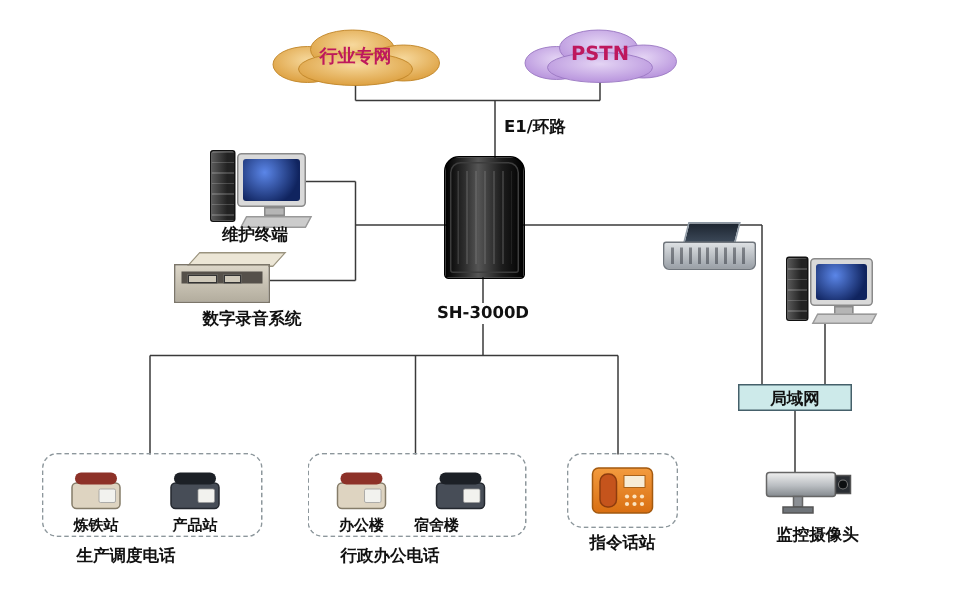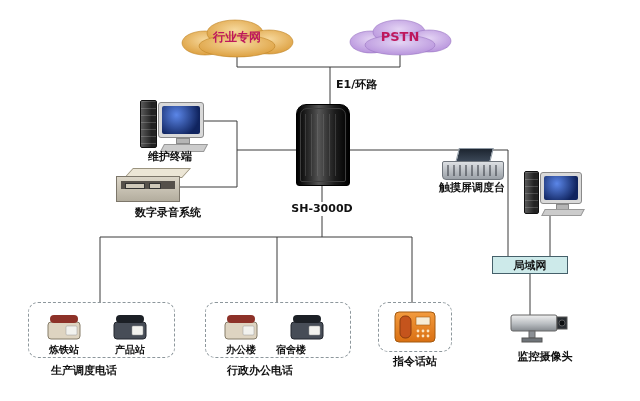--- a/index.html
+++ b/index.html
@@ -140,21 +140,20 @@
     <div class="vents"></div>
   </div>
   <div class="lbl white-bg" style="left:280px;top:174px;width:84px;margin-top:28px;">SH-3000D</div>
 
   <div class="console" style="left:442px;top:148px;width:62px;height:32px;">
     <div class="cscreen" style="left:15px;top:0;width:33px;height:13px;"></div>
     <div class="cbody" style="left:0;top:13px;width:60px;height:17px;">
       <div class="keys"></div>
     </div>
   </div>
-  <div class="lbl" style="left:420px;top:181px;width:104px;">触摸屏调度台</div>
 
   <div class="pc" style="left:524px;top:169px;width:64px;height:47px;">
     <div class="tower" style="left:0;top:2px;width:13px;height:41px;"></div>
     <div class="monitor" style="left:16px;top:3px;width:42px;height:32px;">
       <div class="screen"></div>
     </div>
     <div class="stand" style="left:32px;top:35px;width:11px;height:4px;"></div>
     <div class="kb" style="left:19px;top:40px;width:38px;height:5px;"></div>
   </div>
 

